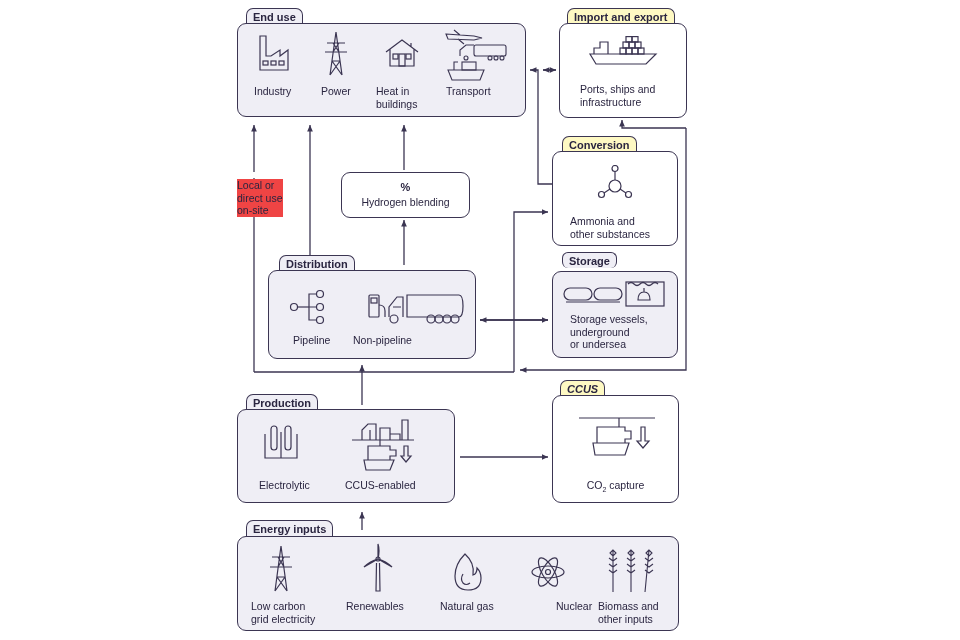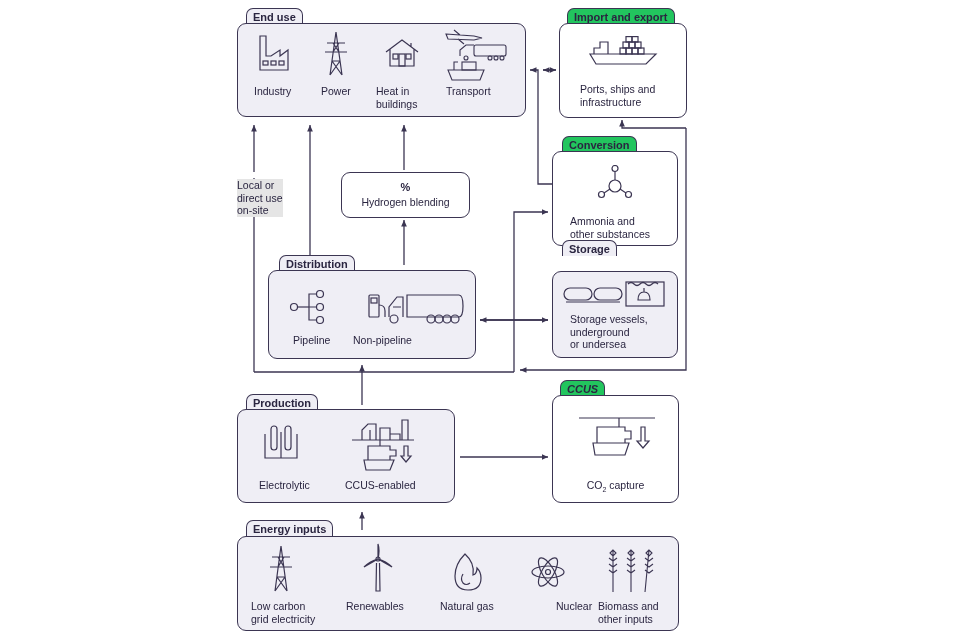--- a/index.html
+++ b/index.html
@@ -1,21 +1,21 @@
 <!DOCTYPE html>
 <html><head>
 <meta charset="utf-8">
 <style>
   html,body{margin:0;padding:0;background:#ffffff;}
   body{width:960px;height:640px;position:relative;overflow:hidden;font-family:"Liberation Sans",sans-serif;color:#2a2540;}
   .box{position:absolute;border:1.3px solid #3b3552;border-radius:9px;box-sizing:border-box;}
   .shaded{background:#efeef5;}
   .white{background:#ffffff;}
   .tab{position:absolute;border:1.3px solid #3b3552;border-bottom:none;border-radius:7px 7px 0 0;background:#efeef5;font-size:11px;font-weight:bold;padding:2px 6px 1px 6px;box-sizing:border-box;height:16px;line-height:13px;white-space:nowrap;}
-  .tab.w{background:#22c55e;}
+  .tab.w{background:#fef9c3;}
   .lbl{position:absolute;font-size:10.5px;line-height:12.5px;color:#2a2540;white-space:pre-line;}
   .c{text-align:center;}
   svg.lines{position:absolute;left:0;top:0;}
   .ico{position:absolute;}
   .ico svg{display:block;}
 </style>
 </head>
 <body>
 
 <svg class="lines" width="960" height="640">
@@ -127,41 +127,41 @@
       <circle cx="20" cy="21" r="6"></circle>
     <line x1="15" y1="24" x2="9" y2="28"></line>
       <circle cx="6.5" cy="29.5" r="3"></circle>
     <line x1="25" y1="24" x2="31" y2="28"></line>
       <circle cx="33.5" cy="29.5" r="3"></circle>
   </svg>
 </div>
 <div class="lbl" style="left:570px;top:215px;">Ammonia and
 other substances</div>
 
-<div class="tab" style="left:562px;top:240px;">Storage</div>
+<div class="tab" style="left:562px;top:252px;border-radius:6px;">Storage</div>
 <div class="box shaded" style="left:552px;top:271px;width:126px;height:87px;"></div>
 <div class="ico" style="left:562px;top:280px;">
   <svg width="110" height="28" viewBox="0 0 110 28" fill="none" stroke="#3b3552" stroke-width="1.2">
     <rect x="2" y="8" width="28" height="12" rx="6"></rect>
       <rect x="32" y="8" width="28" height="12" rx="6"></rect>
     <line x1="4" y1="22" x2="58" y2="22"></line>
     <rect x="64" y="2" width="38" height="24"></rect>
     <path d="M66,4 q3,-3 6,0 q3,3 6,0 q3,-3 6,0 q3,3 6,0 q3,-3 6,0"></path>
     <path d="M82,8 L82,12 M76,20 q0,-8 6,-8 q6,0 6,8 Z"></path>
   </svg>
 </div>
 <div class="lbl" style="left:570px;top:313px;">Storage vessels,
 underground
 or undersea</div>
 
 <div class="box white" style="left:341px;top:172px;width:129px;height:46px;"></div>
 <div class="lbl c" style="left:341px;top:181px;width:129px;font-weight:bold;font-size:11px;">%</div>
 <div class="lbl c" style="left:341px;top:196px;width:129px;">Hydrogen blending</div>
 
-<div class="lbl" style="left:237px;top:179px;background:#e5e5e5;">Local or
+<div class="lbl" style="left:237px;top:179px;background:#ef4444;">Local or
 direct use
 on-site</div>
 
 <div class="tab" style="left:279px;top:255px;">Distribution</div>
 <div class="box shaded" style="left:268px;top:270px;width:208px;height:89px;"></div>
 <div class="ico" style="left:289px;top:288px;">
   <svg width="42" height="38" viewBox="0 0 42 38" fill="none" stroke="#3b3552" stroke-width="1.2">
     <circle cx="5" cy="19" r="3.5"></circle>
       <line x1="8.5" y1="19" x2="20" y2="19"></line>
     <path d="M27,6 L20,6 L20,32 L27,32 M20,19 L27,19"></path>

